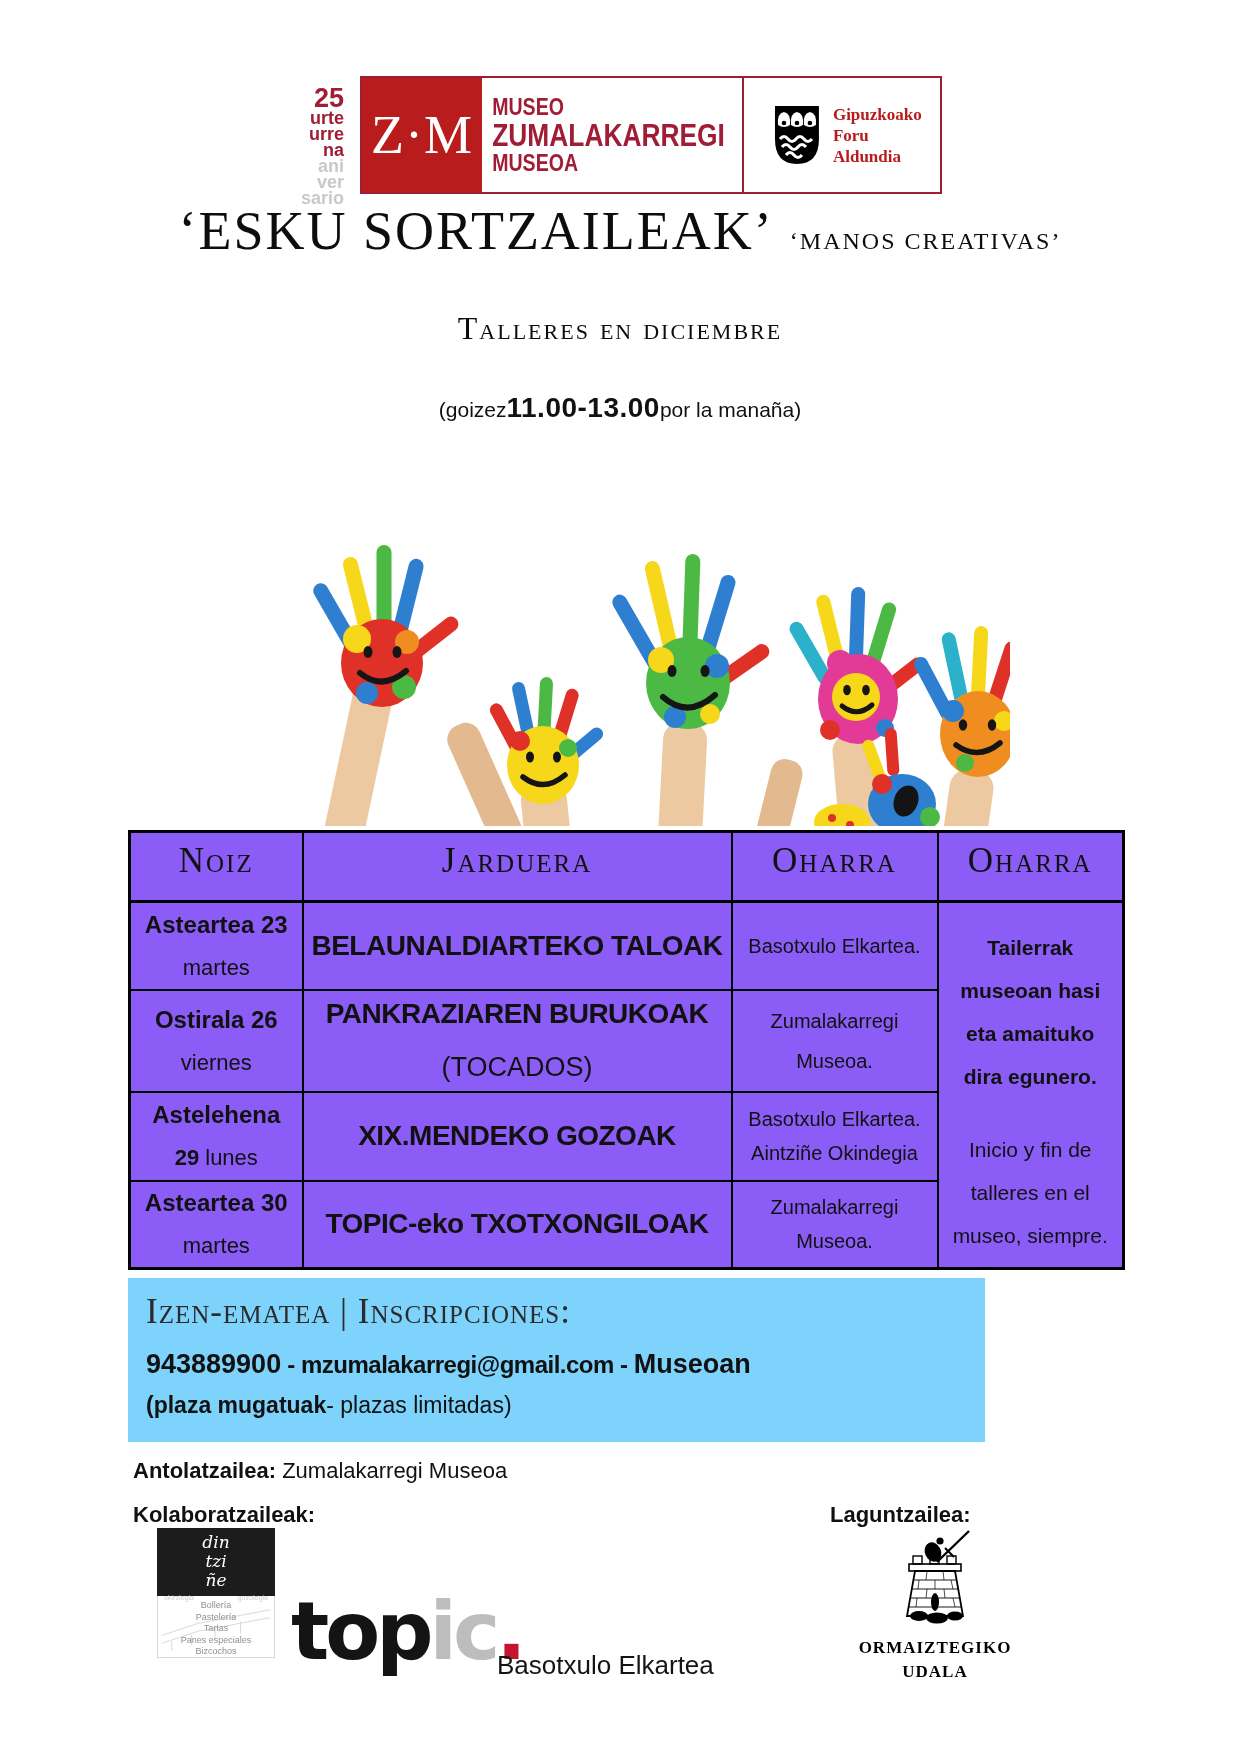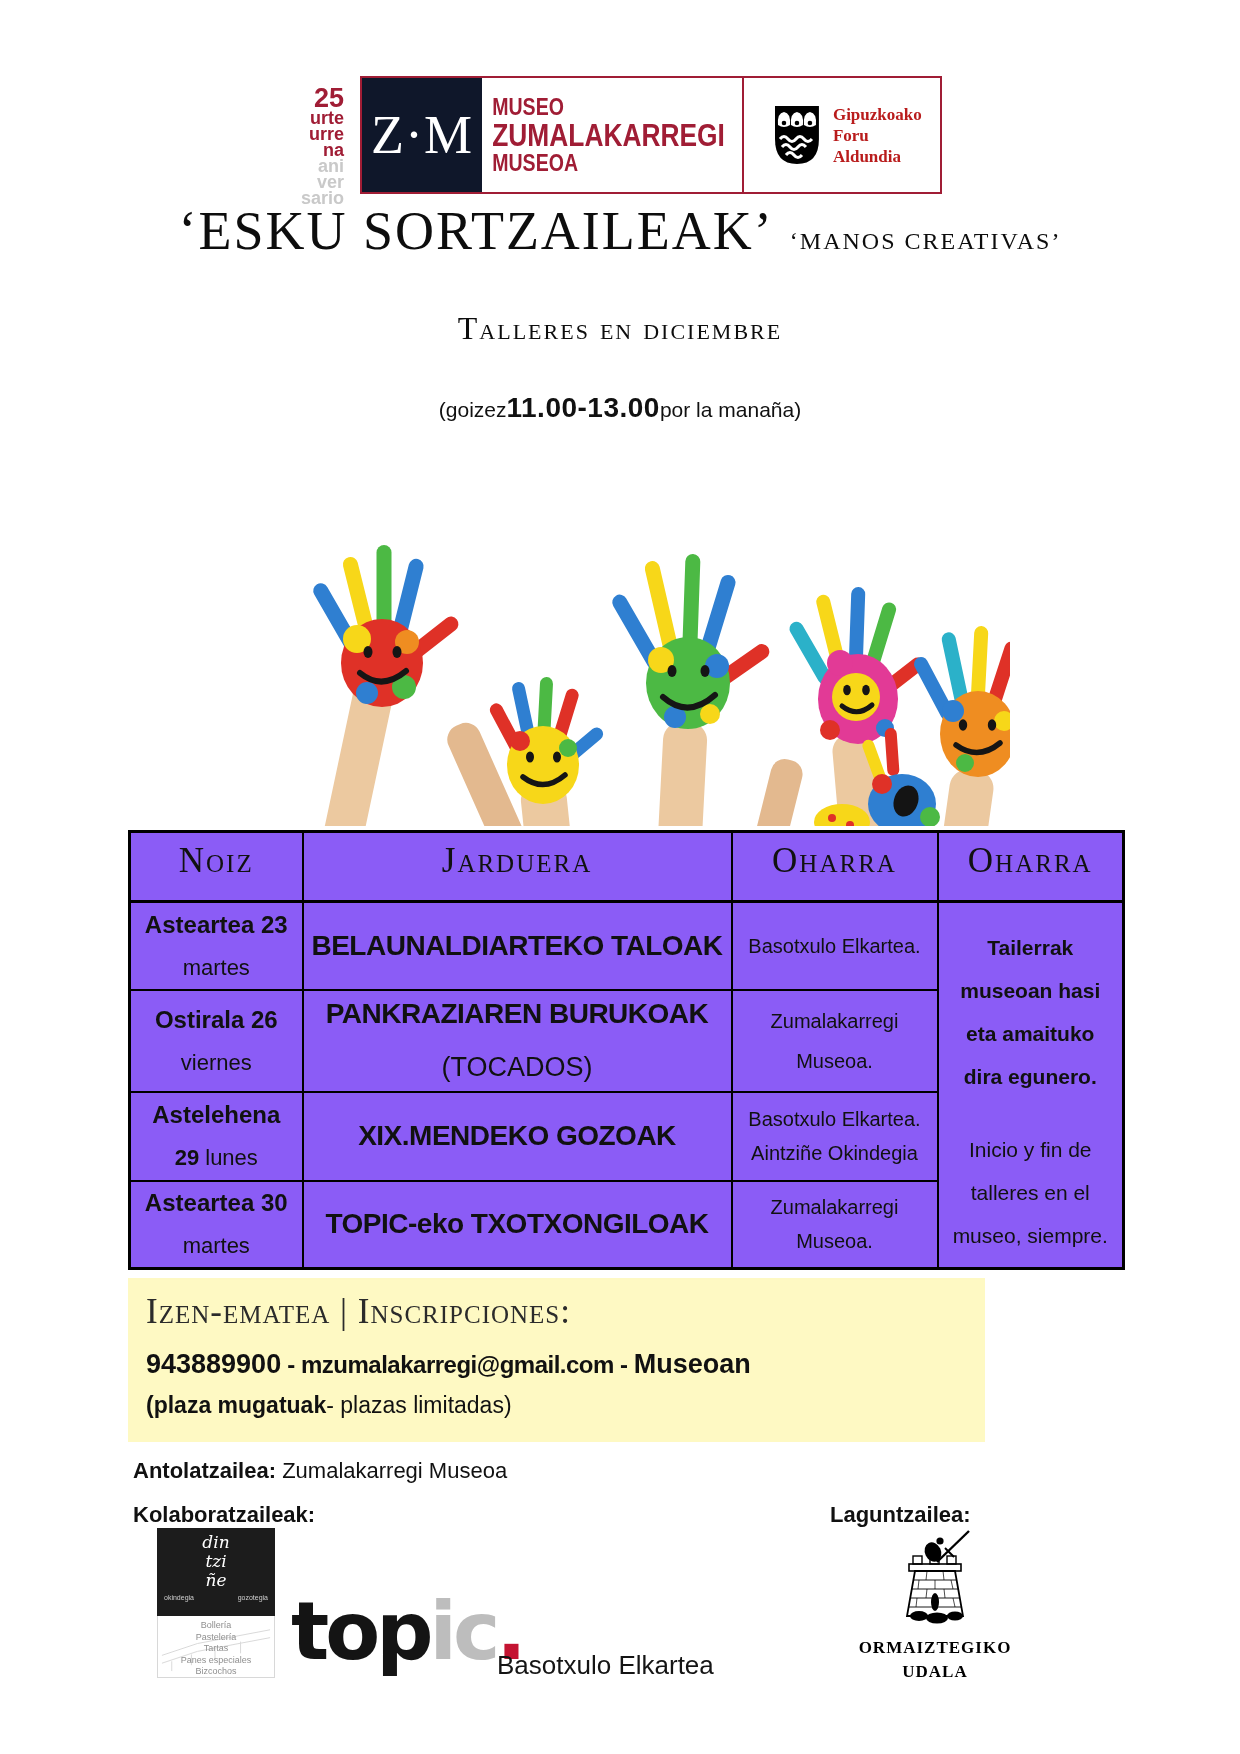--- a/index.html
+++ b/index.html
@@ -7,21 +7,21 @@
         font-family:"Liberation Sans",sans-serif;color:#111;overflow:hidden;}
 
   
   .anniv{position:absolute;left:272px;top:86px;width:72px;text-align:right;
          font-family:"Liberation Sans",sans-serif;font-weight:bold;line-height:16px;font-size:18px;}
   .anniv .big{font-size:27px;line-height:24px;}
   .anniv .red{color:#a01d35;}
   .anniv .gray{color:#c9c9c9;font-weight:bold;}
   .logo-box{position:absolute;left:360px;top:76px;width:578px;height:114px;
             border:2px solid #a01d35;display:flex;align-items:stretch;background:#fff;}
-  .zm-square{width:120px;background:#0f172a;color:#fff;display:flex;align-items:center;justify-content:center;
+  .zm-square{width:120px;background:#b91c1c;color:#fff;display:flex;align-items:center;justify-content:center;
              font-family:"Liberation Serif",serif;font-size:54px;letter-spacing:1px;}
   .museum-name{width:248px;display:flex;flex-direction:column;justify-content:center;padding-left:12px;
                color:#a01d35;font-weight:bold;transform:scaleX(.85);transform-origin:left center;white-space:nowrap;}
   .museum-name .l1,.museum-name .l3{font-size:23px;line-height:25px;}
   .museum-name .l2{font-size:31px;line-height:31px;}
   .gfa{flex:1;border-left:2px solid #a01d35;display:flex;align-items:center;gap:13px;padding-left:30px;}
   .gfa-text{font-family:"Liberation Serif",serif;font-weight:bold;font-size:17px;line-height:21px;color:#b91c1c;}
 
   
   .title-row{position:absolute;left:0;top:200px;width:100%;display:flex;justify-content:center;align-items:baseline;gap:16px;
@@ -49,39 +49,39 @@
   .when2{font-size:22px;margin-top:16px;}
   .when2 b{font-weight:bold;}
   .act1{font-weight:bold;font-size:28px;letter-spacing:-.5px;}
   .act2{font-size:27px;margin-top:22px;}
   .place{font-size:20px;line-height:40px;}
   .note-cell{vertical-align:top;}
   .note-bold{font-weight:bold;font-size:21px;line-height:43px;margin-top:12px;}
   .note-reg{font-size:21px;line-height:43px;margin-top:30px;}
 
   
-  .inscription{position:absolute;left:128px;top:1278px;width:857px;height:164px;background:#fef9c3;
+  .inscription{position:absolute;left:128px;top:1278px;width:857px;height:164px;background:#7dd3fc;
                padding:14px 0 0 18px;box-sizing:border-box;}
   .insc-title{font-family:"Liberation Serif",serif;font-variant:small-caps;font-size:35px;letter-spacing:1px;color:#2b2b2b;}
   .insc-line2{margin-top:17px;font-weight:bold;}
   .insc-line2 .ph{font-size:27px;}
   .insc-line2 .em{font-size:24px;letter-spacing:-.5px;}
   .insc-line2 .mu{font-size:27px;}
   .insc-line3{margin-top:12px;font-size:23px;}
   .insc-line3 b{font-weight:bold;}
 
   
   .cred1{position:absolute;left:133px;top:1458px;font-size:22px;}
   .cred1 b,.cred2 b,.cred3 b{font-weight:bold;}
   .cred2{position:absolute;left:133px;top:1502px;font-size:22px;font-weight:bold;}
   .cred3{position:absolute;left:830px;top:1502px;font-size:22px;font-weight:bold;}
 
   
   .aintzine{position:absolute;left:157px;top:1528px;width:118px;}
-  .aintzine .blackpart{background:#1c1c1c;color:#fff;height:88px;text-align:center;
+  .aintzine .blackpart{background:#1c1c1c;color:#fff;height:68px;text-align:center;
         font-family:"DejaVu Serif",serif;font-style:italic;padding-top:5px;box-sizing:border-box;}
   .aintzine .script{font-size:17px;line-height:19px;}
   .aintzine .tinyrow{display:flex;justify-content:space-between;padding:4px 7px 0 7px;
         font-style:normal;font-size:7px;color:#cfcfcf;font-family:"Liberation Sans",sans-serif;}
   .aintzine .whitepart{position:relative;height:62px;border:1px solid #d8d8d8;border-top:none;
         text-align:center;padding-top:4px;box-sizing:border-box;}
   .aintzine .whitepart .prod{position:relative;font-size:9px;line-height:11.5px;color:#8f8f8f;}
   .aintzine .sketch{position:absolute;left:0;top:0;width:100%;height:100%;}
 
   .topic{position:absolute;left:291px;top:1592px;font-family:"DejaVu Sans",sans-serif;

